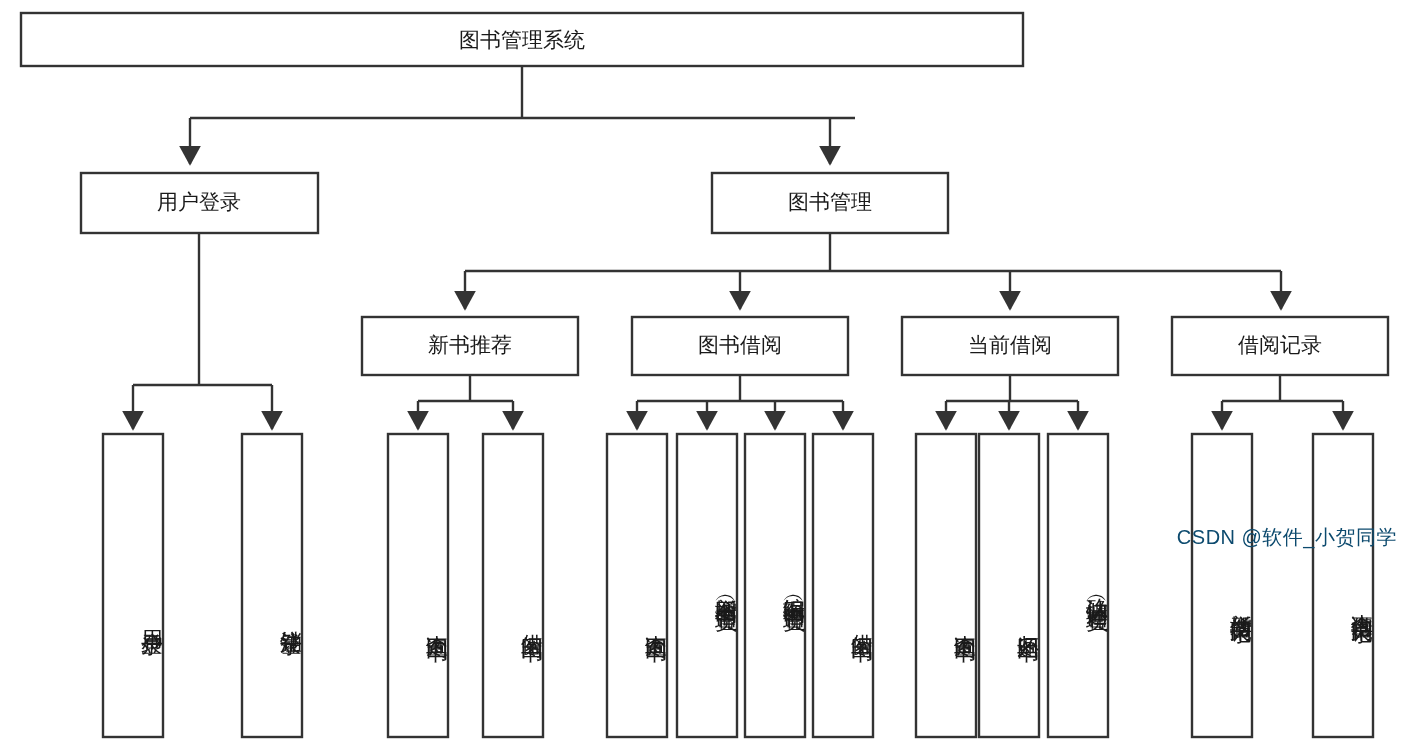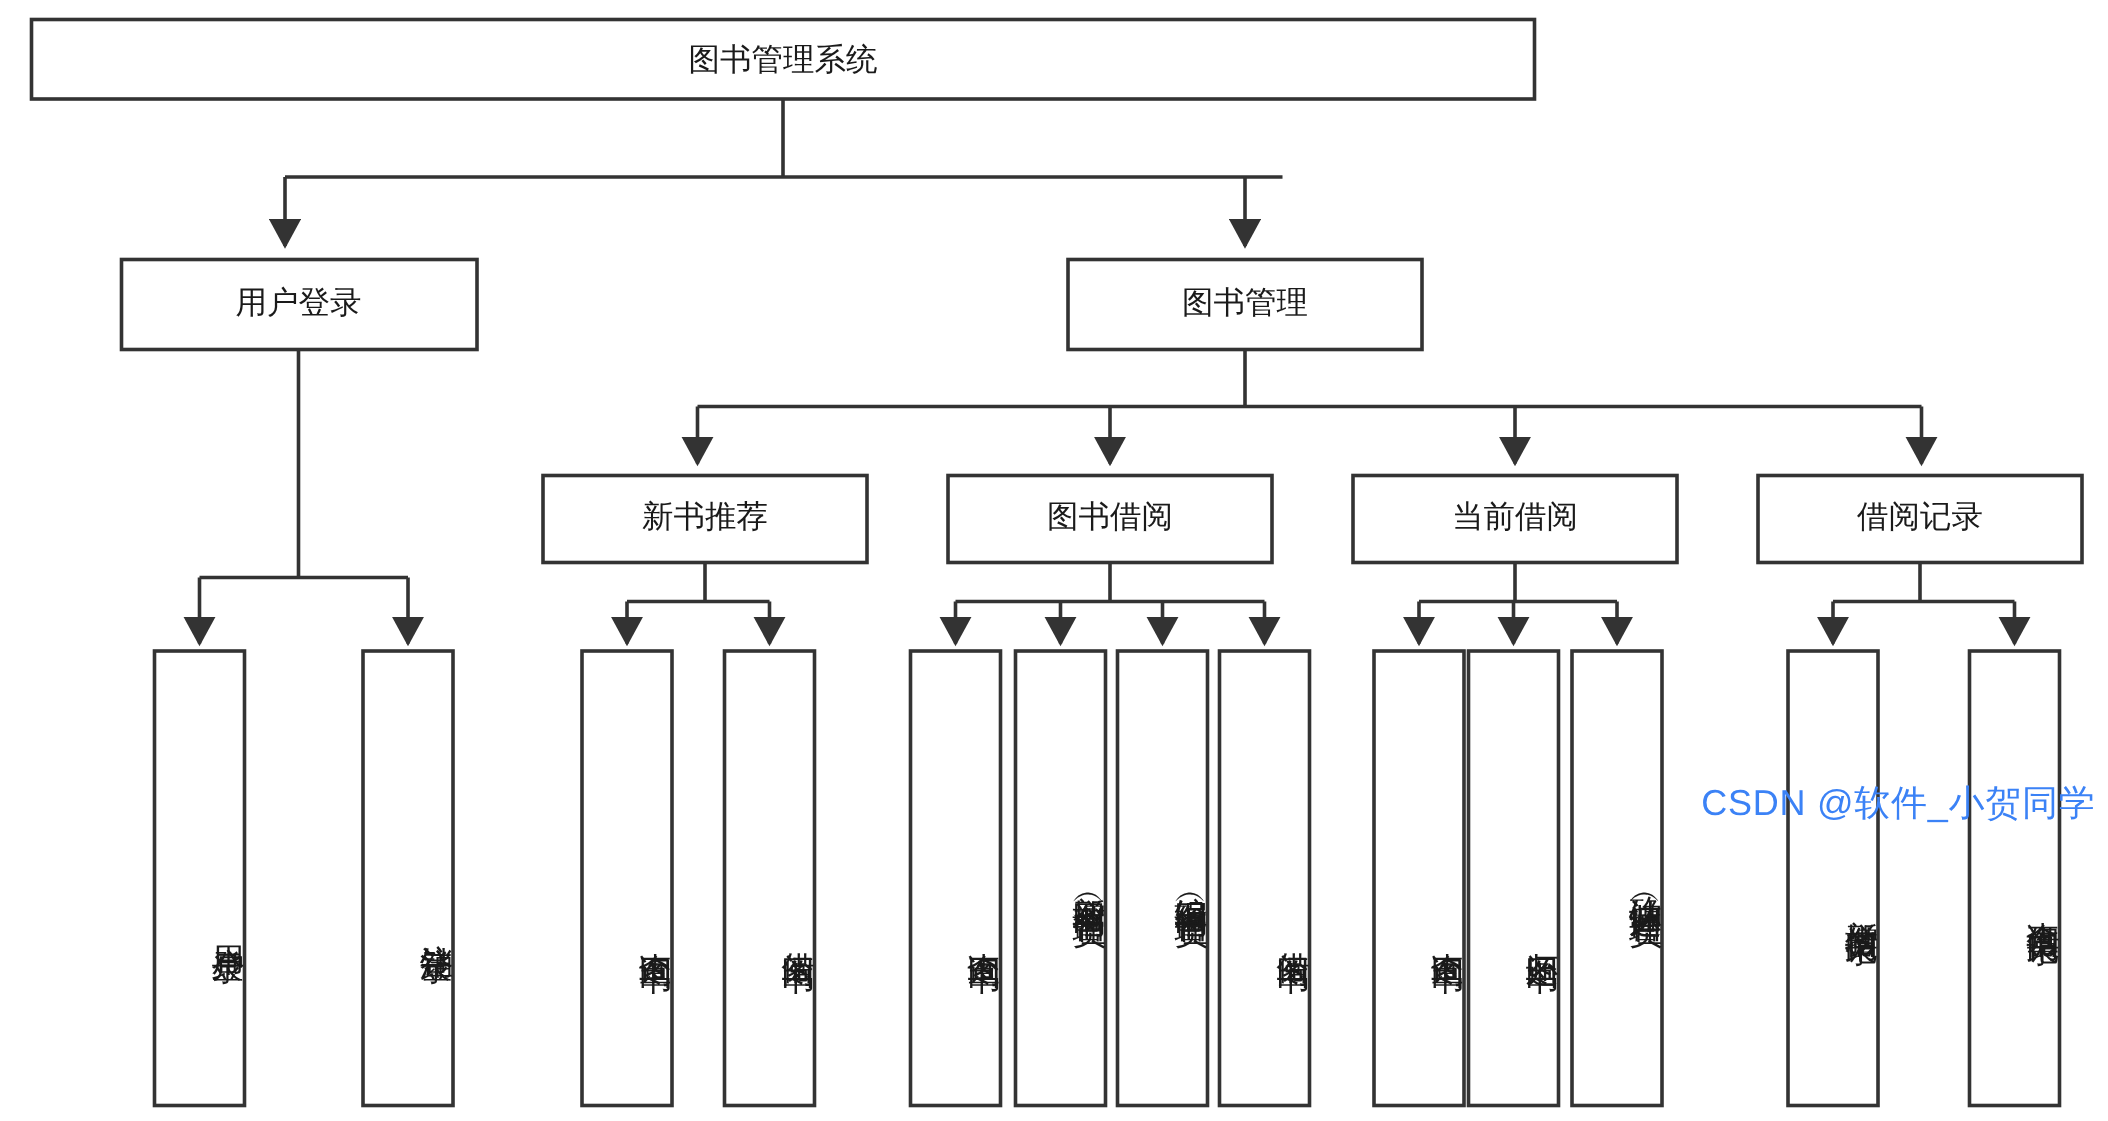--- a/index.html
+++ b/index.html
@@ -63,22 +63,22 @@
     pointer-events: none;
   }
   .vtext-inner {
     display: block;
   }
   .watermark {
     position: absolute;
     right: 8px;
     bottom: 6px;
     font-family: "Liberation Sans", "DejaVu Sans", sans-serif;
-    font-size: 24px;
-    color: #3b82f6;
+    font-size: 20px;
+    color: #0c4a6e;
     letter-spacing: 0.5px;
     white-space: nowrap;
   }
 </style>
 </head>
 <body>
 
 <div id="diagram-root">
 
   <svg class="diagram-svg" viewBox="0 0 1405 747">

